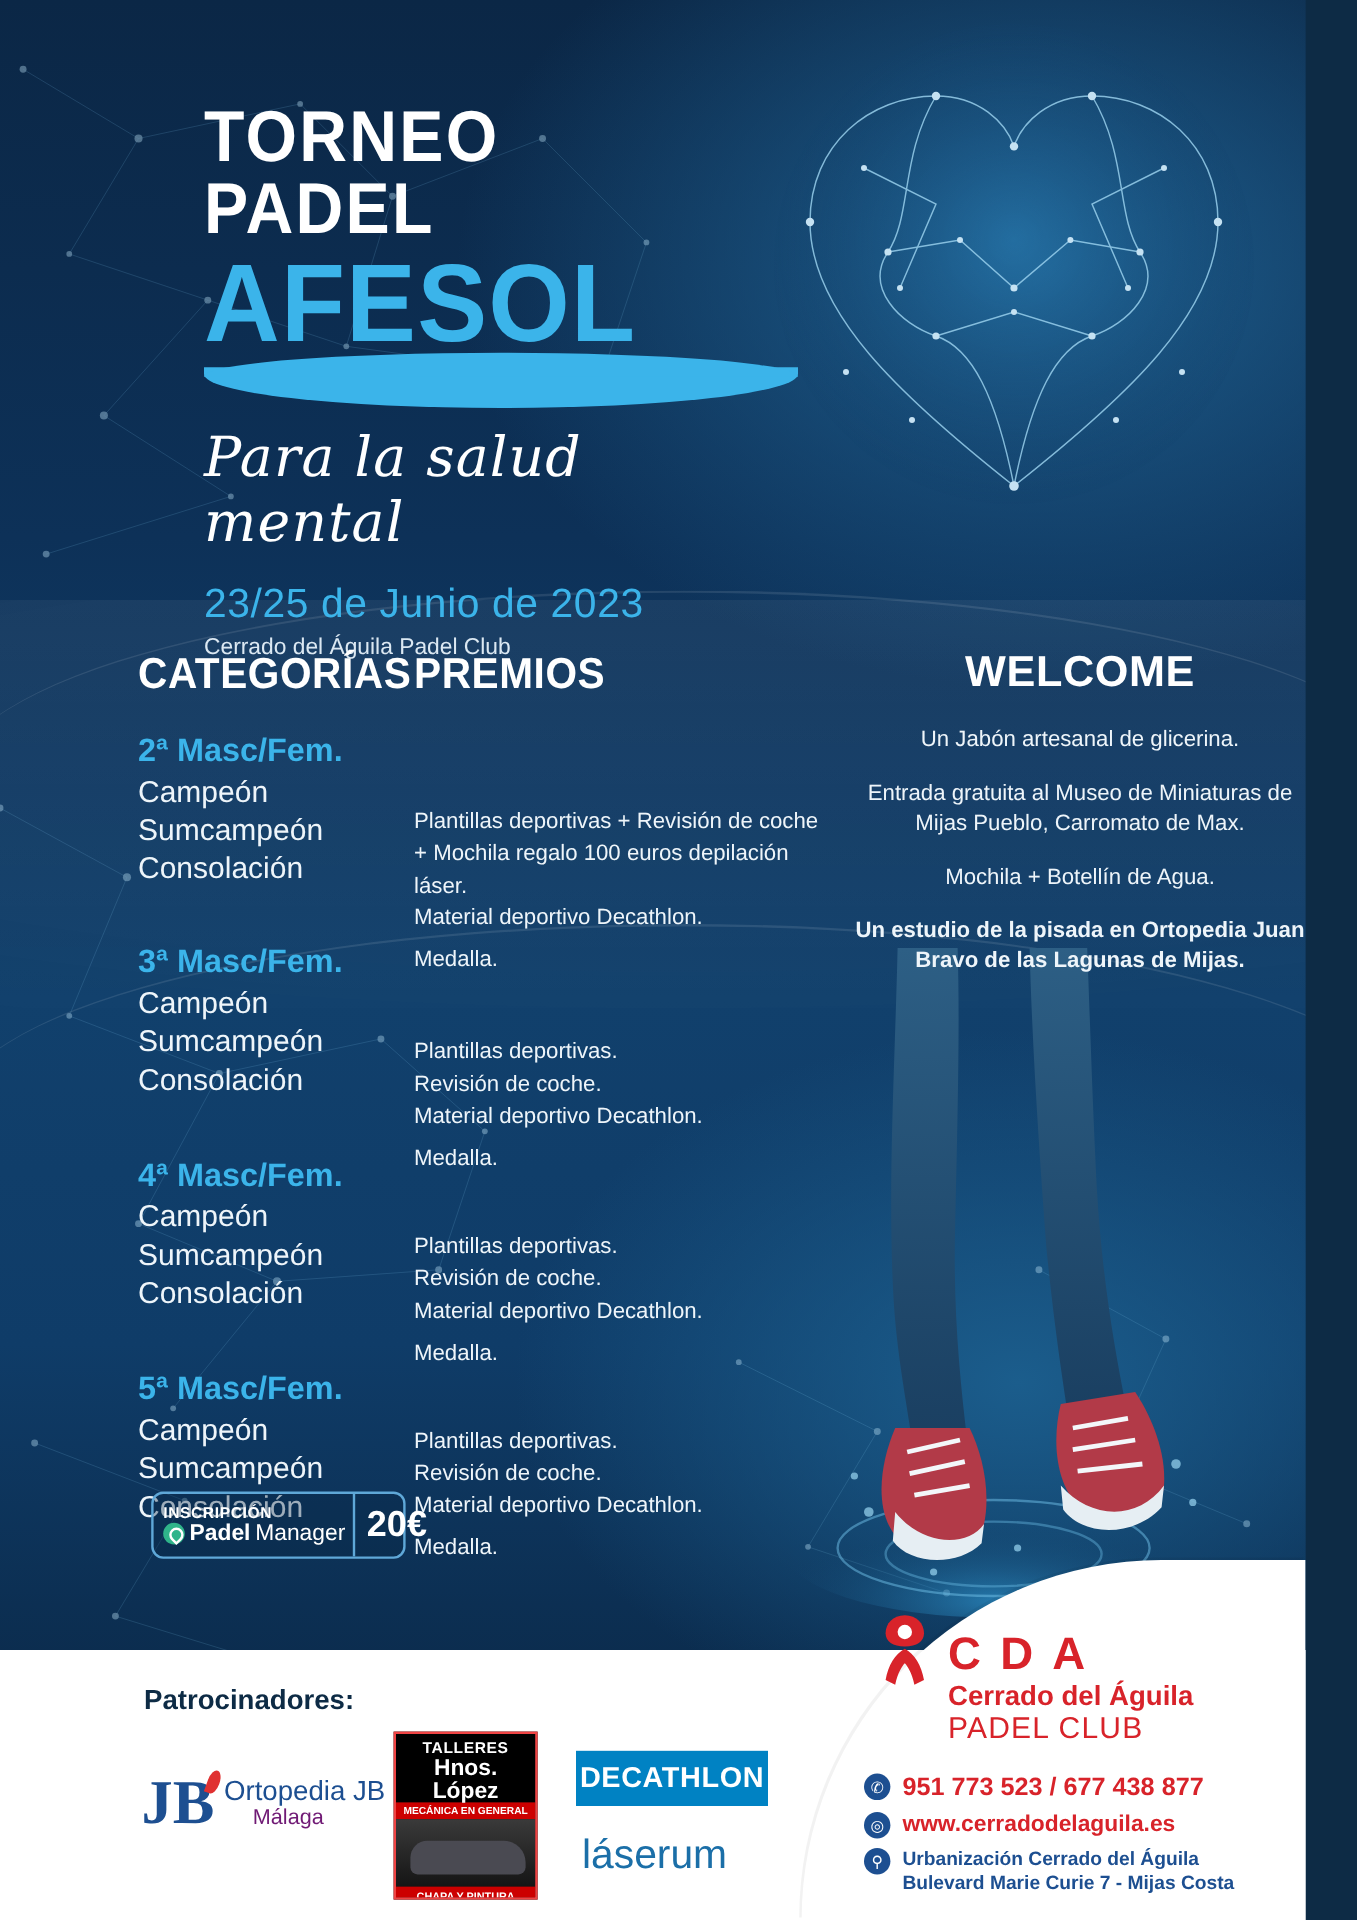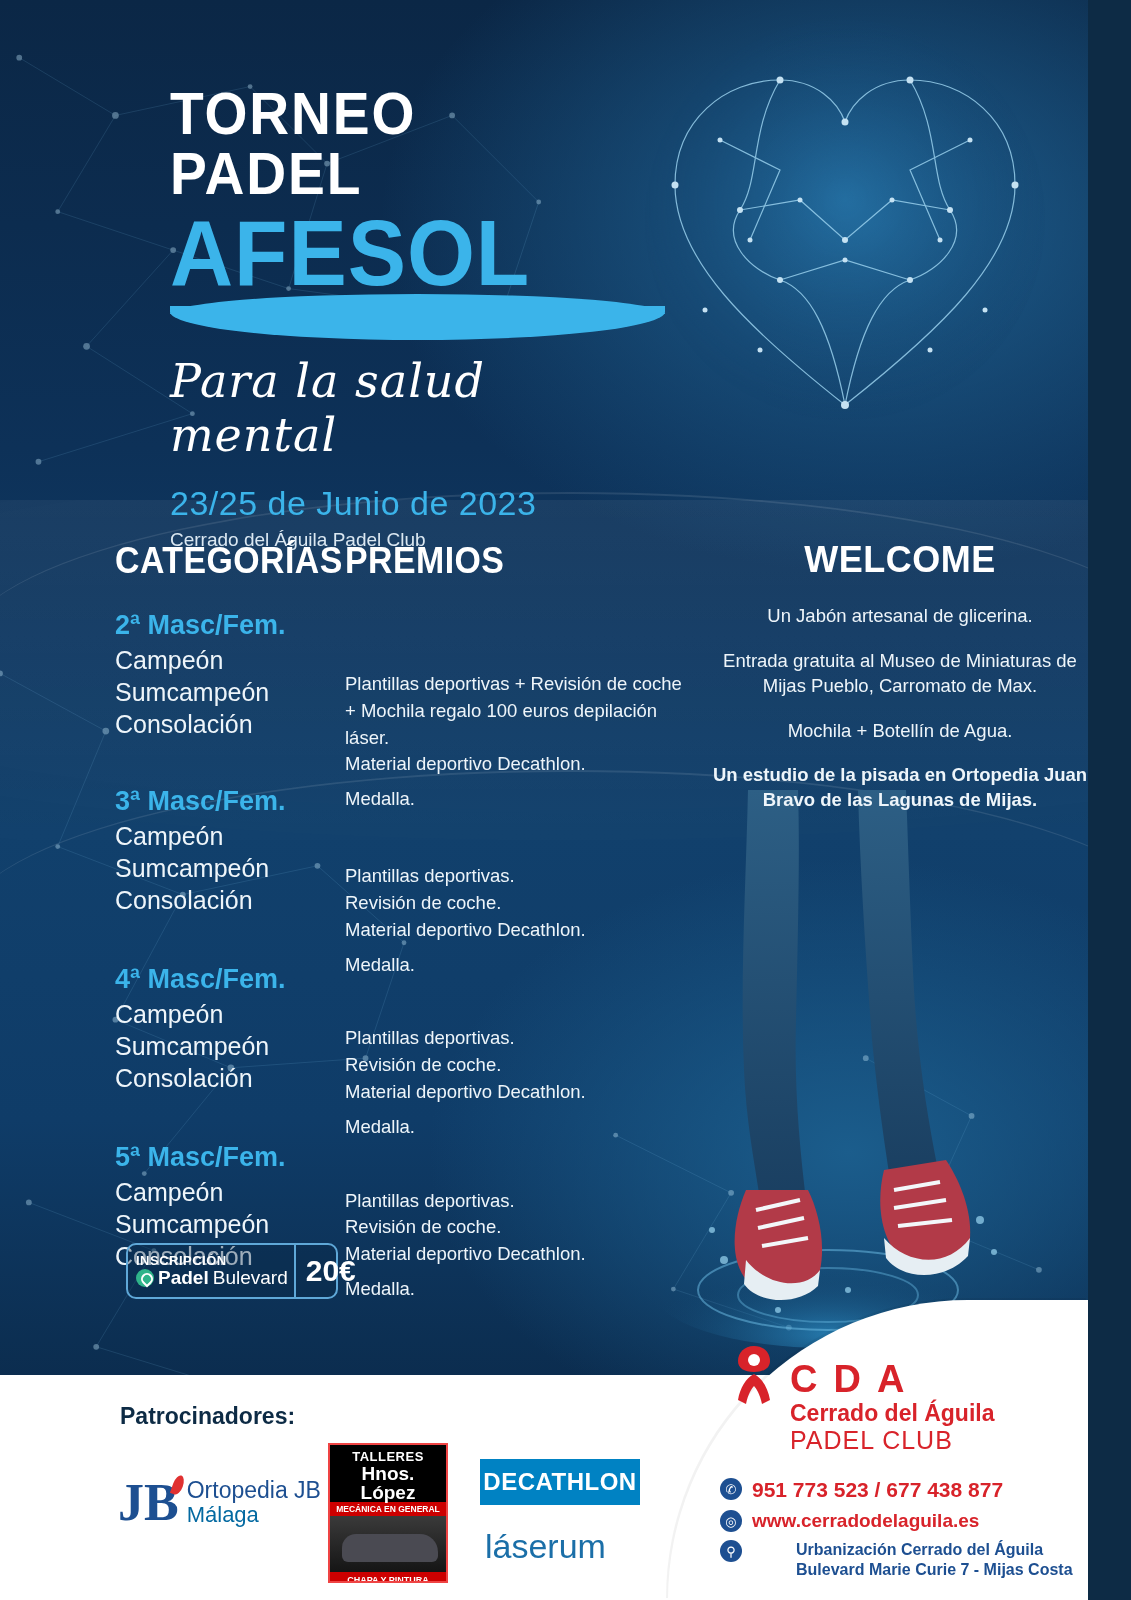--- a/index.html
+++ b/index.html
@@ -140,21 +140,21 @@
     position: absolute; left: 120px; top: 28px;
     font-size: 23px; font-weight: bold; color: #0d2b45;
   }
   .sponsor-row { position: absolute; left: 100px; top: 68px; width: 560px; height: 140px; }
 
   .ortopedia { position: absolute; left: 18px; top: 30px; display: flex; align-items: center; gap: 8px;}
   .orto-mark { font-family: "Liberation Serif", serif; font-size: 52px; color: #1d4f91; font-weight: bold; position: relative; }
   .orto-mark::after{content:""; position:absolute; right:-4px; top:2px; width:10px;height:20px;background:#e03131;border-radius:50% 50% 50% 0; transform: rotate(20deg);}
   .orto-txt { line-height: 1.1; }
   .orto-t1 { font-size: 23px; color: #1d4f91; }
-  .orto-t2 { font-size: 22px; color: #0369a1; }
+  .orto-t2 { font-size: 18px; color: #701a75; margin-left: 24px; }
 
   .talleres {
     position: absolute; left: 228px; top: 0px; width: 120px; height: 140px;
     background: #111; border: 2px solid #ef4444; overflow: hidden;
   }
   .tal-top { background:#000; color:#fff; text-align:center; padding-top:4px; }
   .tal-t1 { font-size: 13px; font-weight: bold; letter-spacing: .5px; }
   .tal-t2 { font-size: 19px; font-weight: bold; line-height: 1; }
   .tal-t3 { font-size: 19px; font-weight: bold; line-height: 1; }
   .tal-mec { background:#c00; color:#fff; font-size: 8.5px; text-align:center; padding: 2px 0; font-weight: bold;}
@@ -183,21 +183,21 @@
   .cda-sub { position: absolute; left: 122px; top: 126px; font-size: 25px; color: #d8232a; letter-spacing: 1px; }
 
   .contact { position: absolute; left: 52px; top: 178px; width: 360px; }
   .c-row { display: flex; align-items: flex-start; gap: 10px; margin-bottom: 8px; }
   .c-ico {
     width: 22px; height: 22px; border-radius: 50%; background: #1d4f91; color:#fff;
     font-size: 13px; display:flex; align-items:center; justify-content:center; flex: 0 0 22px;
   }
   .c-phone { font-size: 21px; font-weight: bold; color: #d8232a; }
   .c-web { font-size: 19px; font-weight: bold; color: #d8232a; }
-  .c-addr { font-size: 16px; font-weight: bold; color: #1d4f91; line-height: 1.25; margin-left: 44px; }
+  .c-addr { font-size: 16px; font-weight: bold; color: #1d4f91; line-height: 1.25; }
 </style>
 </head>
 <body>
 
 <div id="poster">
 
   <svg id="net" viewBox="0 0 1131 1600" preserveAspectRatio="none">
     <g stroke="#7fc4ea" stroke-width="0.6" opacity="0.45" fill="none">
       <path d="M20 60 L120 120 L60 220 L180 260 L90 360 L200 430 L40 480"></path>
       <path d="M120 120 L260 90 L340 170 L300 300 L180 260"></path>
@@ -423,21 +423,21 @@
     <div class="wp-line" style="margin-top:20px">Mochila +  Botellín de Agua.</div>
     <div class="wp-line bold" style="margin-top:20px">Un estudio de la pisada en Ortopedia Juan Bravo de las Lagunas de Mijas.</div>
   </div>
 
   <div class="inscripcion">
     <div class="ins-text">
       <div class="ins-label">INSCRIPCIÓN</div>
       <div class="ins-pm">
         <span class="pm-dot"></span>
         <span>Padel</span>
-          <span class="pm-light">Bulevard</span>
+          <span class="pm-light">Manager</span>
       </div>
     </div>
     <div class="ins-price">20€</div>
   </div>
 
   <div class="bottom">
     <div class="sponsors-label">Patrocinadores:</div>
 
     <div class="sponsor-row">
 

